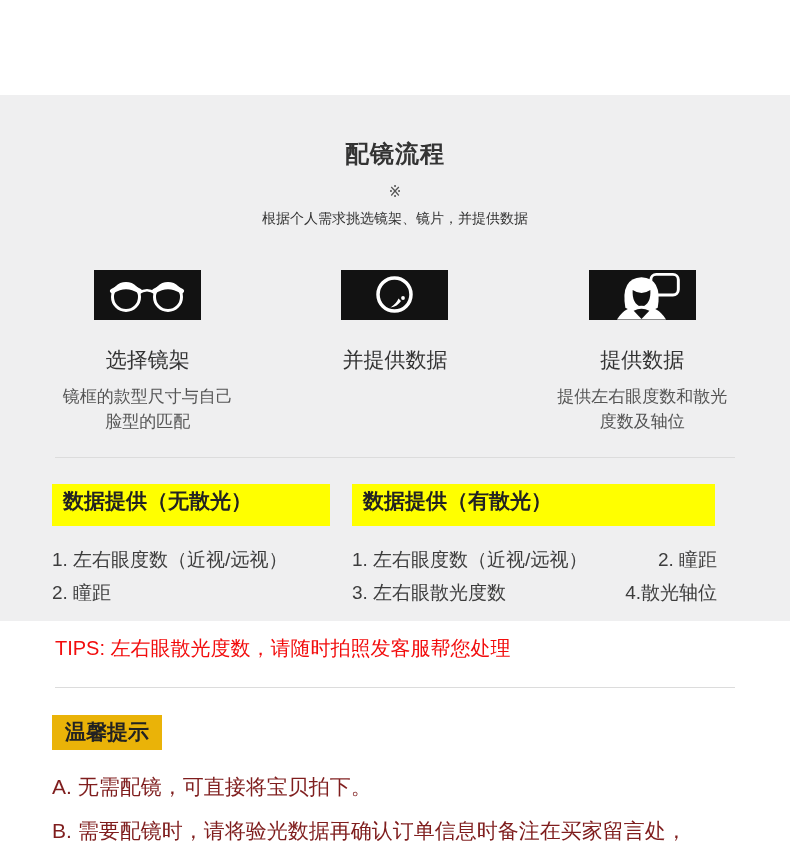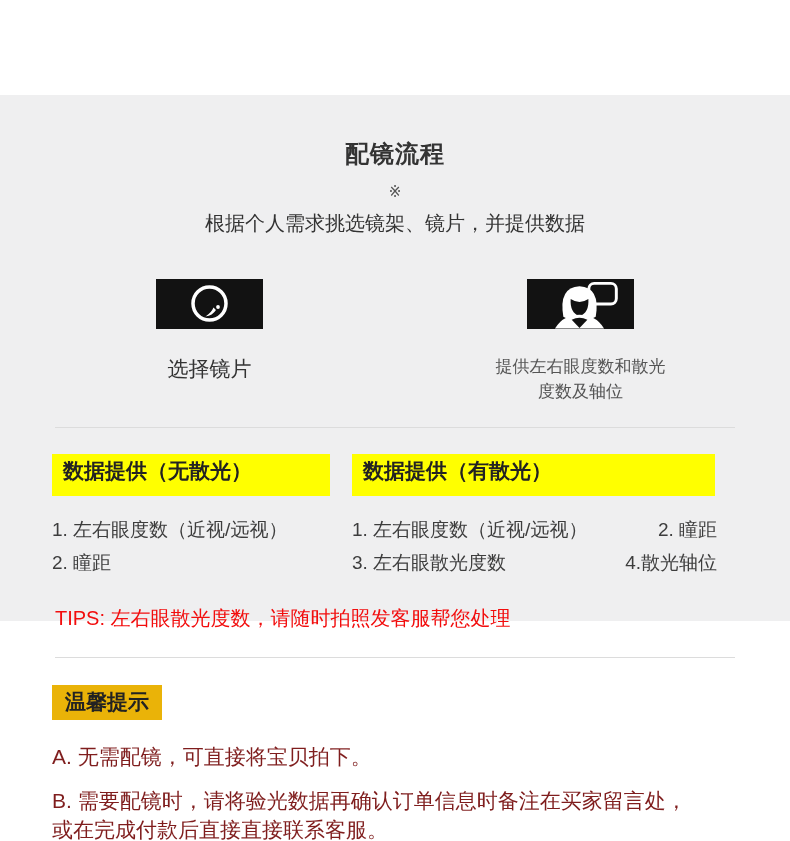--- a/index.html
+++ b/index.html
@@ -25,21 +25,21 @@
     letter-spacing: 1px;
     margin-bottom: 13px;
   }
   .ref-mark {
     text-align: center;
     font-size: 15px; color: #555;
     margin-bottom: 9px;
   }
   .subtitle {
     text-align: center;
-    font-size: 20px; color: #333;
+    font-size: 14px; color: #333;
     margin-bottom: 42px;
   }
   .steps { display: flex; padding: 0 24px; }
   .step { flex: 1; text-align: center; }
   .icon-box {
     width: 107px; height: 50px;
     margin: 0 auto 26px auto;
     background: #121212;
     display: flex; align-items: center; justify-content: center;
   }
@@ -97,43 +97,57 @@
   <div class="top-band"></div>
 
   <div class="content">
 
     <div class="title">配镜流程</div>
     <div class="ref-mark">※</div>
     <div class="subtitle">根据个人需求挑选镜架、镜片，并提供数据</div>
 
     <div class="steps">
 
+      <div class="step">
+        <div class="icon-box">
+          <svg viewBox="0 0 107 50" aria-hidden="true">
+            <circle cx="32" cy="27" r="13.5" fill="none" stroke="#fff" stroke-width="3"></circle>
+            <circle cx="74" cy="27" r="13.5" fill="none" stroke="#fff" stroke-width="3"></circle>
+            <path d="M18.5 21 Q32 12.5 45.5 21" fill="none" stroke="#fff" stroke-width="5" stroke-linecap="round"></path>
+            <path d="M60.5 21 Q74 12.5 87.5 21" fill="none" stroke="#fff" stroke-width="5" stroke-linecap="round"></path>
+            <path d="M45 23 Q53 17.5 61 23" fill="none" stroke="#fff" stroke-width="2.5"></path>
+          </svg>
+        </div>
+        <div class="step-title">选择镜架</div>
+        <div class="step-desc">镜框的款型尺寸与自己脸型的匹配</div>
+      </div>
 
       <div class="step">
         <div class="icon-box">
           <svg viewBox="0 0 107 50" aria-hidden="true">
             <circle cx="53.5" cy="24.5" r="16.5" fill="none" stroke="#fff" stroke-width="3.5"></circle>
             <path d="M60 31 Q56.5 36.5 49.5 37.5 Q55.5 33.5 57.5 28.5 Z" fill="#fff"></path>
             <circle cx="62" cy="28" r="1.9" fill="#fff"></circle>
           </svg>
         </div>
-        <div class="step-title">选择镜片</div>
+        <div class="step-title">并提供数据</div>
       </div>
 
       <div class="step">
         <div class="icon-box">
           <svg viewBox="0 0 109 50" aria-hidden="true">
             <rect x="63" y="4" width="28" height="21" rx="5.5" fill="none" stroke="#fff" stroke-width="3"></rect>
             <path d="M66 23 L56 32 L70 26 Z" fill="#fff"></path>
             <path d="M37 38 Q32 8 53.5 7 Q75 8 70 38 L62 42 L45 42 Z" fill="#fff"></path>
             <path d="M44.5 20 Q53.5 26 62.5 20 Q63.5 34 53.5 37.5 Q43.5 34 44.5 20 Z" fill="#121212"></path>
             <path d="M28.5 50 Q37 36 53.5 36 Q70 36 78.5 50 Z" fill="#fff"></path>
             <path d="M45.5 41 L53.5 49.5 L61.5 41 Q53.5 37 45.5 41 Z" fill="#121212"></path>
           </svg>
         </div>
+        <div class="step-title">提供数据</div>
         <div class="step-desc">提供左右眼度数和散光度数及轴位</div>
       </div>
 
     </div>
 
     <div class="divider d1"></div>
 
     <div class="data-cols">
       <div class="col-left">
         <span class="hl-heading">数据提供（无散光）</span>

